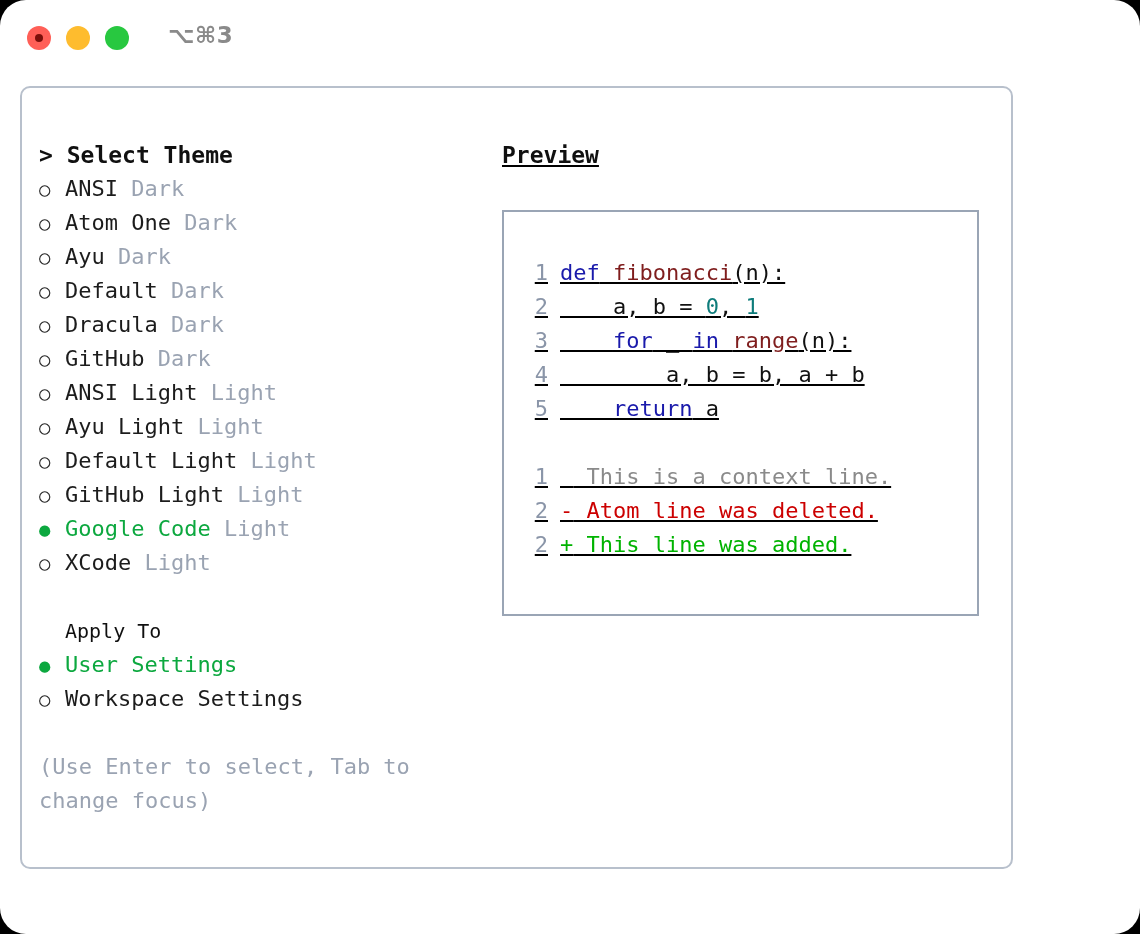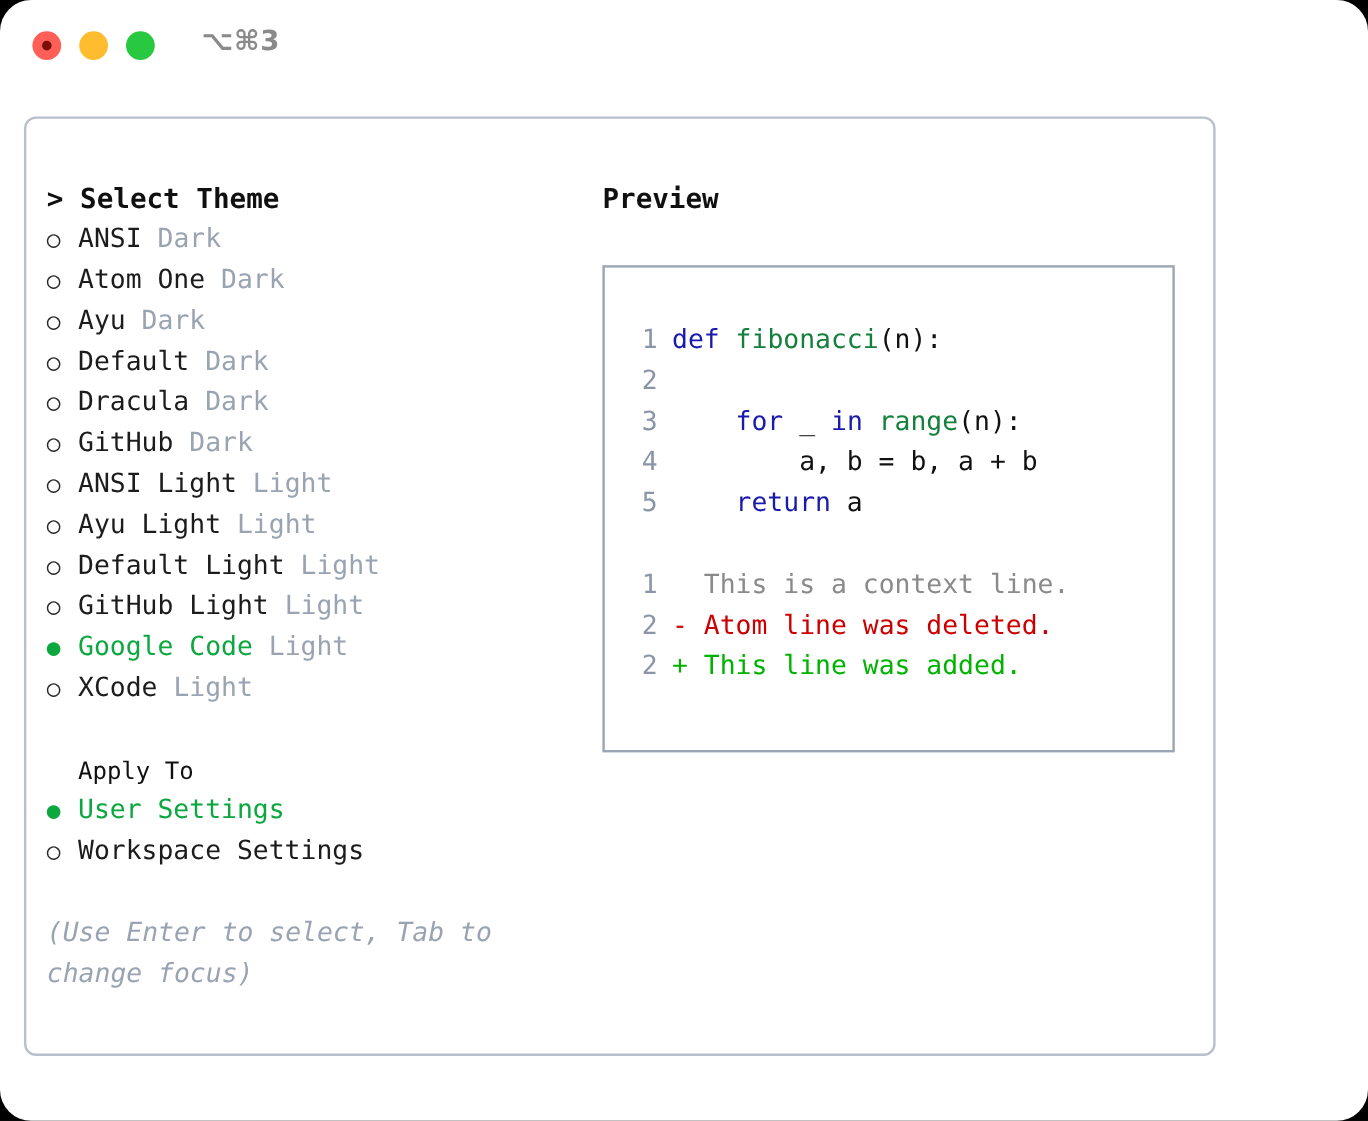--- a/index.html
+++ b/index.html
@@ -68,21 +68,21 @@
     font-weight: 700;
     color: #8a8a8a;
     letter-spacing: 0.5px;
     white-space: nowrap;
   }
 
   
   .panel {
     position: absolute;
     left: 20px;
-    top: 97px;
+    top: 86px;
     width: 993px;
     height: 783px;
     border: 2px solid #b8c0cc;
     border-radius: 10px;
     box-sizing: border-box;
     background: #ffffff;
   }
 
   
   .left-col {
@@ -130,29 +130,29 @@
   }
   .spacer-lg { height: 34px; }
 
   .hint {
     color: #9aa3b2;
     font-size: 22px;
     line-height: 34px;
     width: 420px;
     white-space: pre-wrap;
     margin-top: 34px;
-    font-style: italic;
   }
 
   
   .right-col {
     position: absolute;
     left: 480px;
     top: 50px;
     width: 490px;
+    text-decoration: underline;
   }
   .preview-title {
     font-size: 23px;
     font-weight: 700;
     color: #101010;
     line-height: 34px;
   }
 
   .preview-box {
     margin-top: 38px;
@@ -172,21 +172,21 @@
   }
   .lineno {
     flex: 0 0 44px;
     text-align: right;
     color: #8a95a8;
     padding-right: 12px;
   }
   .code-text { color: #111111; }
 
   .tok-kw   { color: #1a1aab; font-weight: 400; }
-  .tok-fn   { color: #15803d; margin-top: 37px; }
+  .tok-fn   { color: #7f1d1d; margin-top: 37px; }
   .tok-num  { color: #0e7c7b; }
   .tok-plain{ color: #111111; }
 
   .blank-line { height: 34px; }
 
   .diff-ctx { color: #8a8a8a; }
   .diff-del { color: #cc0000; }
   .diff-add { color: #00b300; }
 </style>
 </head>
@@ -235,21 +235,21 @@
 
       <div class="hint">(Use Enter to select, Tab to change focus)</div>
     </div>
 
     <div class="right-col">
       <div class="preview-title">Preview</div>
 
       <div class="preview-box">
         <div id="code-block">
             <div class="code-line"><span class="lineno">1</span><span class="code-text"><span class="tok-kw">def</span><span class="tok-plain"> </span><span class="tok-fn">fibonacci</span><span class="tok-plain">(n):</span></span></div>
-            <div class="code-line"><span class="lineno">2</span></div>
+            <div class="code-line"><span class="lineno">2</span><span class="code-text"><span class="tok-plain">    a, b = </span><span class="tok-num">0</span><span class="tok-plain">, </span><span class="tok-num">1</span></span></div>
             <div class="code-line"><span class="lineno">3</span><span class="code-text"><span class="tok-plain">    </span><span class="tok-kw">for</span><span class="tok-plain"> _ </span><span class="tok-kw">in</span><span class="tok-plain"> </span><span class="tok-fn">range</span><span class="tok-plain">(n):</span></span></div>
             <div class="code-line"><span class="lineno">4</span><span class="code-text"><span class="tok-plain">        a, b = b, a + b</span></span></div>
             <div class="code-line"><span class="lineno">5</span><span class="code-text"><span class="tok-plain">    </span><span class="tok-kw">return</span><span class="tok-plain"> a</span></span></div>
           </div>
         <div class="blank-line"></div>
         <div id="diff-block">
             <div class="code-line"><span class="lineno">1</span><span class="diff-ctx"> </span><span class="diff-ctx"> This is a context line.</span></div>
             <div class="code-line"><span class="lineno">2</span><span class="diff-del">-</span><span class="diff-del"> Atom line was deleted.</span></div>
             <div class="code-line"><span class="lineno">2</span><span class="diff-add">+</span><span class="diff-add"> This line was added.</span></div>
           </div>

